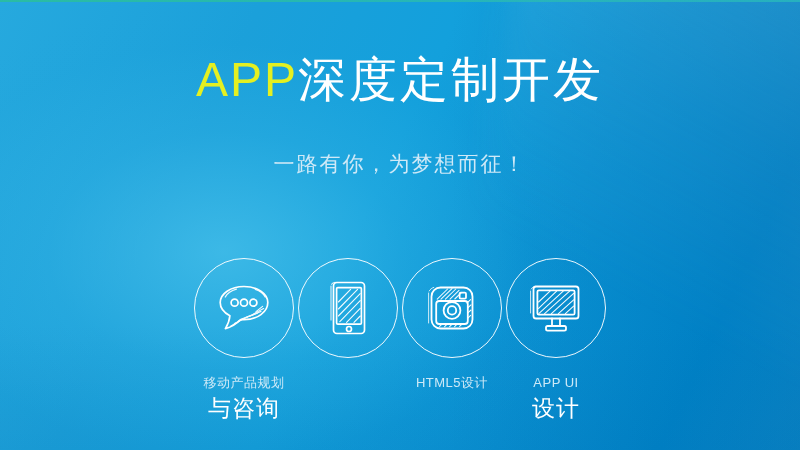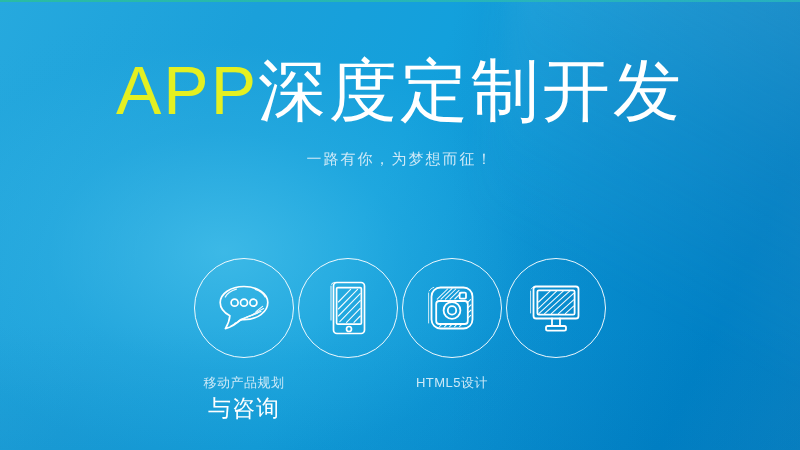--- a/index.html
+++ b/index.html
@@ -58,41 +58,41 @@
   
   .headline-wrap {
     position: absolute;
     top: 56px;
     left: 0;
     width: 100%;
     text-align: center;
     line-height: 1;
   }
   .headline {
-    font-size: 68px;
+    font-size: 48px;
     font-weight: 300;
     letter-spacing: 1px;
     white-space: nowrap;
   }
   .headline .hl-accent {
     color: #e4f021;
     letter-spacing: 2px;
   }
   .headline .hl-main {
     color: #ffffff;
     letter-spacing: 3px;
   }
   .subtitle {
     position: absolute;
     top: 150px;
     left: 0;
     width: 100%;
     text-align: center;
     color: #cfe9f7;
-    font-size: 15px;
+    font-size: 21px;
     font-weight: 300;
     letter-spacing: 2px;
     white-space: nowrap;
   }
 
   
   .features {
     position: absolute;
     top: 258px;
     left: 0;
@@ -265,16 +265,20 @@
               <path d="M13.6 28.4 L31.6 11.2"></path>
               <path d="M13.8 33.6 L38.2 11.2"></path>
               <path d="M19.6 33.6 L44.6 11.2"></path>
               <path d="M26.4 33.6 L48.6 13.4"></path>
               <path d="M33.4 33.6 L48.6 19.8"></path>
               <path d="M40.4 33.6 L48.6 26.2"></path>
             </g>
           </svg>
         </span>
       </div>
+      <div class="caption">
+        <span class="cap-top">APP UI</span>
+        <span class="cap-bottom">设计</span>
+      </div>
     </div>
 
   </div>
 </div>
 
 </body></html>

